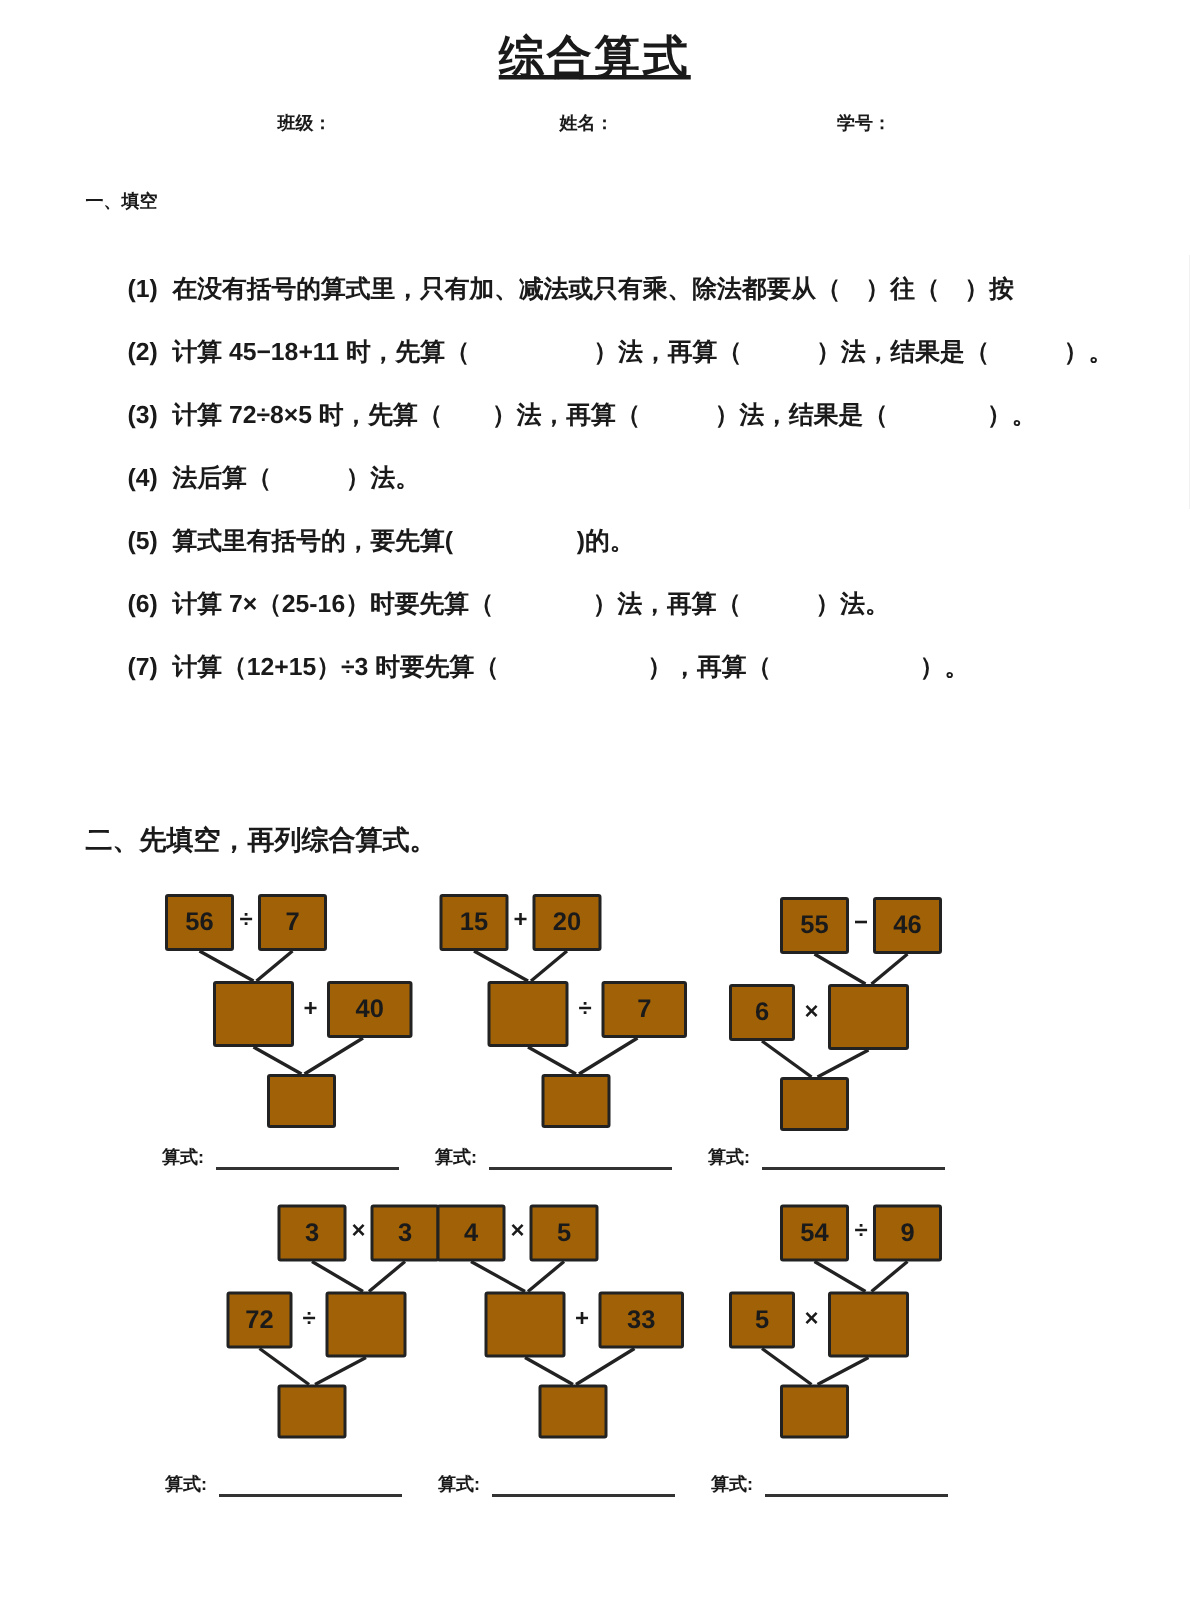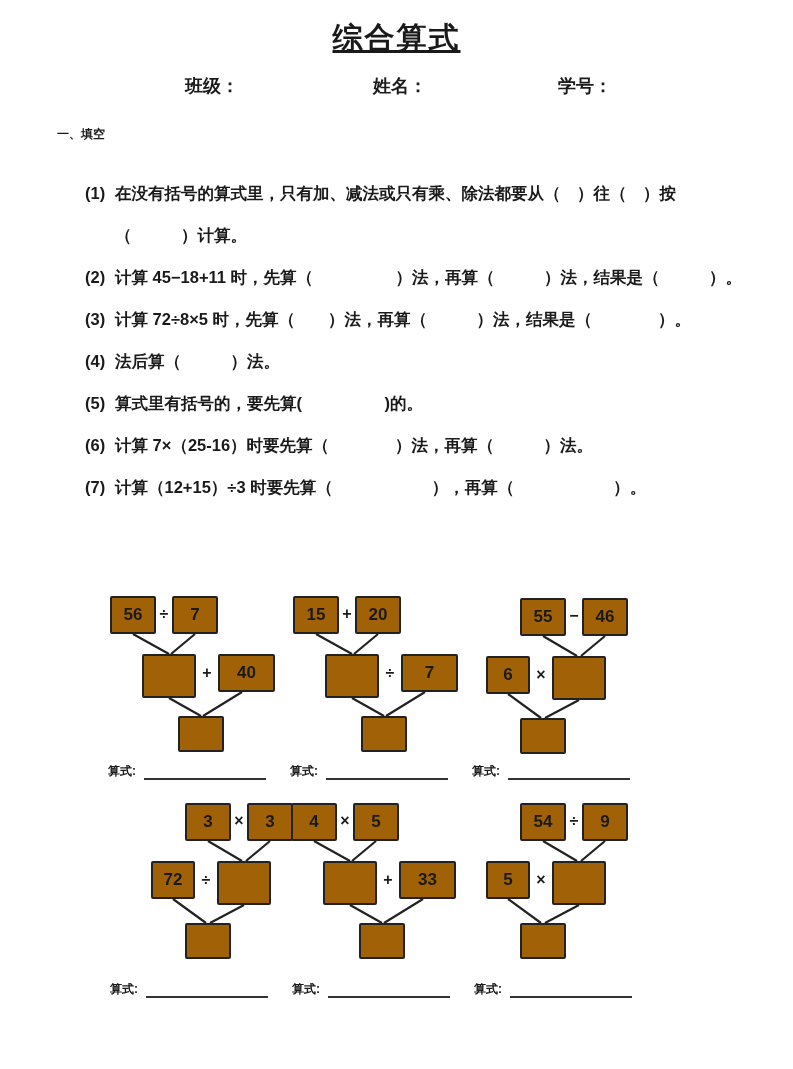--- a/index.html
+++ b/index.html
@@ -12,21 +12,21 @@
     background: #ffffff;
     color: #1a1a1a;
     overflow: hidden;
   }
   .title {
     position: absolute; top: 18px; left: 0; width: 100%;
     text-align: center;
     font-size: 30px; font-weight: bold; letter-spacing: 2px; text-decoration: underline;
   }
   .header-row { position: absolute; top: 74px; left: 0; width: 100%; height: 26px; }
-  .header-field { position: absolute; font-size: 18px; font-weight: bold; }
+  .header-field { position: absolute; font-size: 12px; font-weight: bold; }
   .hf-class { left: 185px; }
   .hf-name  { left: 373px; }
   .hf-id    { left: 558px; }
   .sec1-heading {
     position: absolute; left: 57px; top: 126px;
     font-size: 12px; font-weight: bold;
   }
   .questions {
     position: absolute; left: 85px; top: 172px; width: 678px;
     font-size: 16.5px; font-weight: 600;
@@ -113,21 +113,20 @@
     <span class="header-field hf-id">学号：</span>
   </div>
 
   <div class="sec1-heading">一、填空</div>
 
   <div class="questions">
     <div class="q-row">
       <span class="q-num">(1)</span>
       <span class="q-text">
         <span class="q-line">在没有括号的算式里，只有加、减法或只有乘、除法都要从（　）往（　）按</span>
-        <span class="q-line">（　　　）计算。</span>
       </span>
     </div>
     <div class="q-row">
       <span class="q-num">(2)</span>
       <span class="q-text">
         <span class="q-line">计算 45−18+11 时，先算（　　　　　）法，再算（　　　）法，结果是（　　　）。</span>
       </span>
     </div>
     <div class="q-row">
       <span class="q-num">(3)</span>
@@ -154,20 +153,21 @@
       </span>
     </div>
     <div class="q-row">
       <span class="q-num">(7)</span>
       <span class="q-text">
         <span class="q-line">计算（12+15）÷3 时要先算（　　　　　　），再算（　　　　　　）。</span>
       </span>
     </div>
   </div>
 
+  <div class="sec2-heading">二、先填空，再列综合算式。</div>
 
   <div class="tree tl t1">
     <svg width="220" height="160">
       <line x1="33" y1="38" x2="69" y2="58"></line>
         <line x1="95" y1="38" x2="71" y2="58"></line>
       <line x1="69" y1="102" x2="101" y2="120"></line>
         <line x1="142" y1="96" x2="103" y2="120"></line>
     </svg>
     <div class="tbox top-box ba1">56</div>
     <span class="op opa">÷</span>

